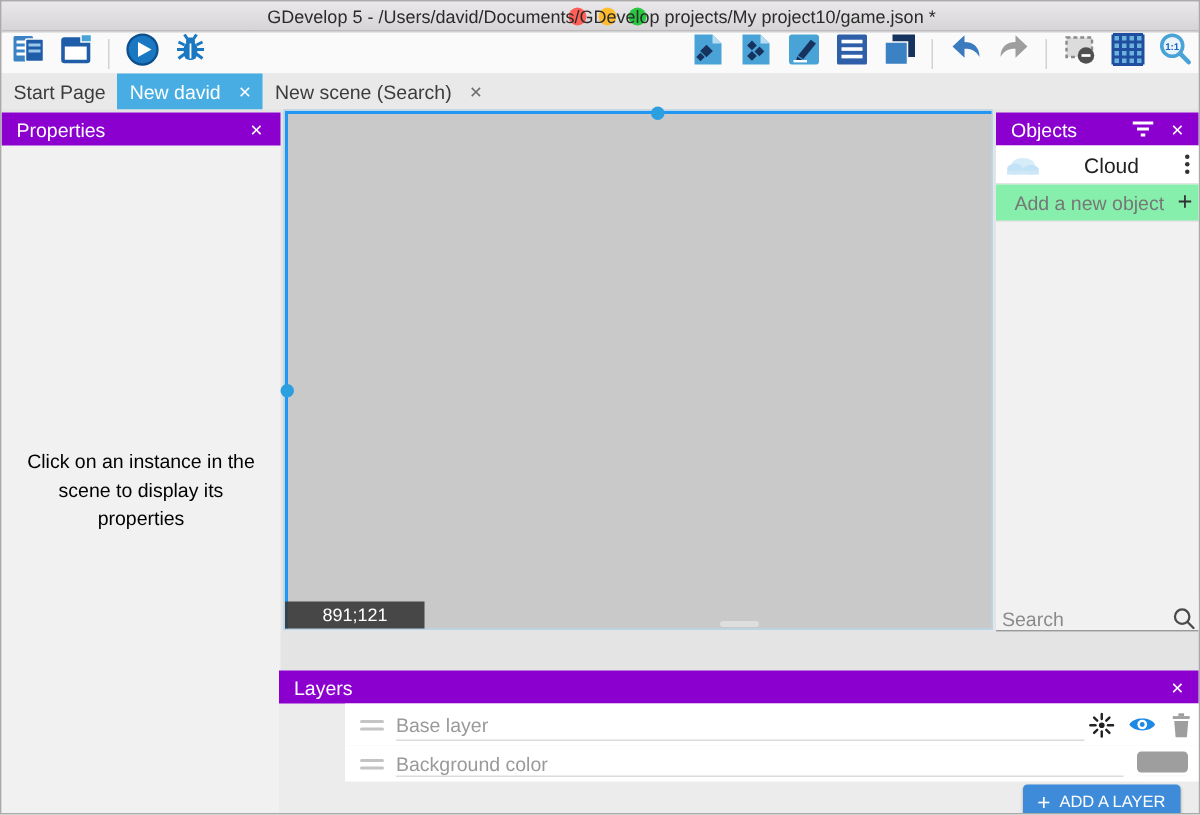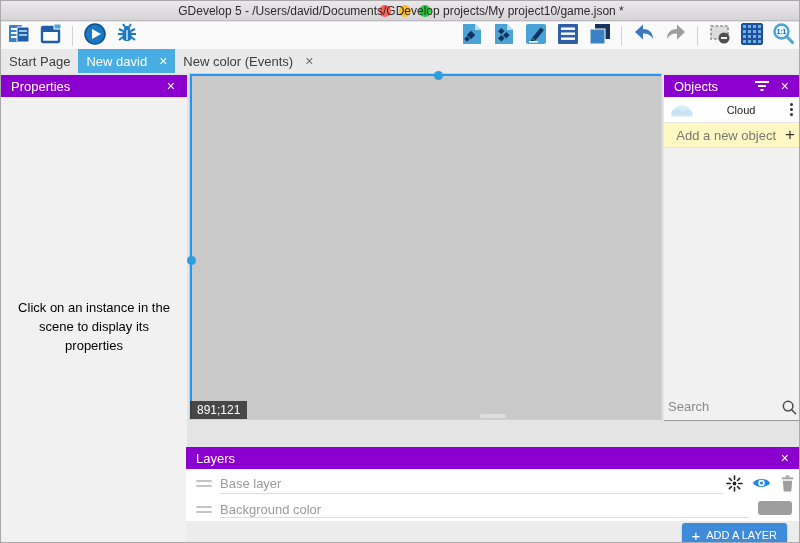--- a/index.html
+++ b/index.html
@@ -44,38 +44,38 @@
   .props-msg{position:absolute;left:8px;right:8px;top:224px;text-align:center;font-size:13px;color:#000000;line-height:1.45;}
   
   .canvas{position:absolute;left:188px;top:0;width:473px;height:347px;background:var(--canvas-gray);
     border:1px solid #b9d7ea;}
   .sel-top{position:absolute;left:0;top:0;width:100%;height:2px;background:var(--selection-blue);}
   .sel-left{position:absolute;left:0;top:0;width:2px;height:100%;background:var(--selection-blue);}
   .sel-dot{position:absolute;width:9px;height:9px;border-radius:50%;background:#2b9fe0;}
   .dot-top{left:244px;top:-3px;}
   .dot-left{left:-3px;top:182px;}
   .coord{position:absolute;left:0;bottom:0;background:#3c3c3cE6;background:rgba(56,56,56,.9);color:#fff;
-    font-size:12px;padding:2px 7px;}
+    font-size:12px;padding:2px 25px;}
   .hscroll{position:absolute;left:290px;bottom:1px;width:26px;height:4px;background:#dedede;border-radius:2px;}
   
   .objects{position:absolute;left:663px;top:2px;width:137px;height:346px;background:#f1f1f1;}
   .obj-row{height:26px;background:#fff;border-bottom:1px solid #e3e3e3;display:flex;align-items:center;padding:0 5px;}
-  .obj-name{flex:1;text-align:center;font-size:11px;color:#222;}
+  .obj-name{flex:1;text-align:center;font-size:14px;color:#222;}
   .dots{display:flex;flex-direction:column;gap:2px;padding:2px 3px;}
   .dots i{width:3px;height:3px;border-radius:50%;background:#333;}
-  .add-row{height:24px;background:#fef9c3;border-bottom:1px solid #e3e3e3;display:flex;align-items:center;
+  .add-row{height:24px;background:#86efac;border-bottom:1px solid #e3e3e3;display:flex;align-items:center;
     justify-content:flex-end;padding:12px 6px;font-size:13px;color:#777;}
   .add-plus{font-size:17px;color:#333;margin-left:9px;font-weight:400;}
-  .search-row{position:absolute;left:0;bottom:0;width:100%;height:22px;display:flex;align-items:flex-start;
+  .search-row{position:absolute;left:0;bottom:0;width:100%;height:22px;display:flex;align-items:flex-end;
     border-bottom:1px solid #9a9a9a;padding:0 4px;background:#f1f1f1;margin-top:18px;}
   .search-input{flex:1;border:0;background:transparent;font-size:13px;color:#333;outline:none;min-width:0;}
   .search-input::placeholder{color:#8a8a8a;}
   
   .layers{position:absolute;left:185px;top:374px;width:615px;height:118px;background:#ececec;}
-  .layer-row{background:#fff;display:flex;align-items:center;position:relative;padding-left:10px;}
+  .layer-row{background:#fff;display:flex;align-items:center;position:relative;padding-left:10px;margin-left:44px;}
   .layer-row.base{height:28px;}
   .layer-row.bg{height:24px;}
   .drag{display:flex;flex-direction:column;gap:3px;width:16px;margin-right:8px;}
   .drag i{height:2px;background:#c4c4c4;border-radius:1px;}
   .layer-name{font-size:13px;color:#9a9a9a;}
   .underline{position:absolute;left:34px;bottom:3px;border-bottom:1px solid #dcdcdc;}
   .ul-base{right:78px;}
   .ul-bg{right:52px;}
   .row-icons{position:absolute;right:6px;top:0;bottom:0;display:flex;align-items:center;gap:9px;}
   .swatch{position:absolute;right:9px;top:4px;width:34px;height:14px;background:#9e9e9e;border-radius:3px;
@@ -237,21 +237,21 @@
 
   <div class="tabbar">
     <div class="tab">
       <span>Start Page</span>
     </div>
     <div class="tab active">
       <span>New david</span>
       <span class="close">×</span>
     </div>
     <div class="tab">
-      <span>New color (Events)</span>
+      <span>New scene (Search)</span>
       <span class="close">×</span>
     </div>
   </div>
 
   <div class="main">
 
     <div class="props">
       <div class="panel-header">
         <span>Properties</span>
         <span class="spacer"></span>

